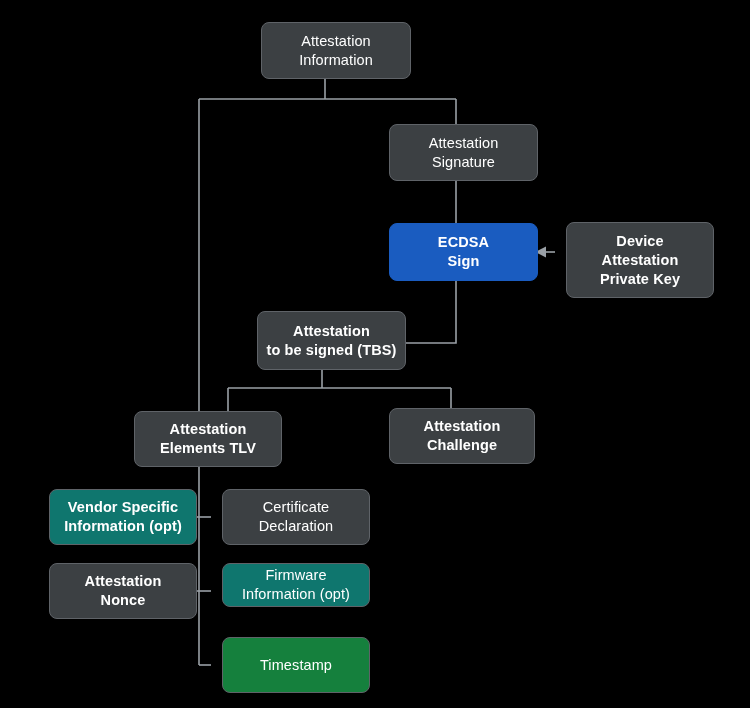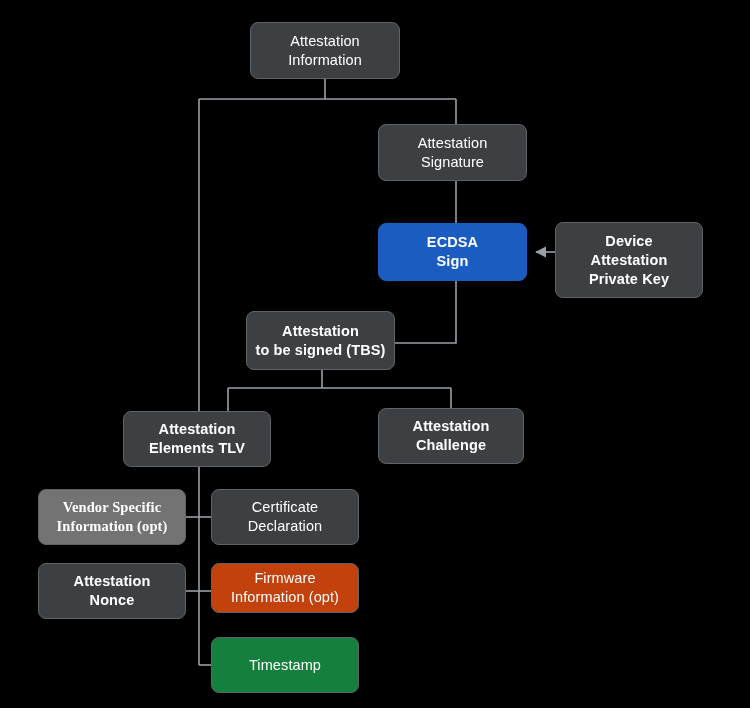--- a/index.html
+++ b/index.html
@@ -34,20 +34,21 @@
     background: #3c4043;
     border: 1px solid #5f6368;
     color: #ffffff;
     font-size: 14.5px;
     line-height: 19px;
     font-weight: 400;
     letter-spacing: 0.1px;
     padding: 2px 6px;
     white-space: pre-line;
     z-index: 2;
+    margin-left: 11px;
   }
   .node.accent {
     background: #1a5cc0;
     border: 1px solid #1a5cc0;
     font-weight: 700;
   }
   .node.bold {
     font-weight: 700;
   }
 </style>
@@ -92,24 +93,24 @@
 Sign</div>
       <div class="node bold" style="left: 555px; top: 222px; width: 148px; height: 76px; background: rgb(60, 64, 67); border-color: rgb(95, 99, 104); color: rgb(255, 255, 255);">Device
 Attestation
 Private Key</div>
       <div class="node bold" style="left: 246px; top: 311px; width: 149px; height: 59px; background: rgb(60, 64, 67); border-color: rgb(95, 99, 104); color: rgb(255, 255, 255);">Attestation
 to be signed (TBS)</div>
       <div class="node bold" style="left: 123px; top: 411px; width: 148px; height: 56px; background: rgb(60, 64, 67); border-color: rgb(95, 99, 104); color: rgb(255, 255, 255);">Attestation
 Elements TLV</div>
       <div class="node bold" style="left: 378px; top: 408px; width: 146px; height: 56px; background: rgb(60, 64, 67); border-color: rgb(95, 99, 104); color: rgb(255, 255, 255);">Attestation
 Challenge</div>
-      <div class="node bold" style="left: 38px; top: 489px; width: 148px; height: 56px; background: #737373; border-color: rgb(95, 99, 104); color: rgb(255, 255, 255); font-family: Liberation Serif, serif;">Vendor Specific
+      <div class="node bold" style="left: 38px; top: 489px; width: 148px; height: 56px; background: #0f766e; border-color: rgb(95, 99, 104); color: rgb(255, 255, 255);">Vendor Specific
 Information (opt)</div>
       <div class="node" style="left: 211px; top: 489px; width: 148px; height: 56px; background: rgb(60, 64, 67); border-color: rgb(95, 99, 104); color: rgb(255, 255, 255);">Certificate
 Declaration</div>
       <div class="node bold" style="left: 38px; top: 563px; width: 148px; height: 56px; background: rgb(60, 64, 67); border-color: rgb(95, 99, 104); color: rgb(255, 255, 255);">Attestation
 Nonce</div>
-      <div class="node" style="left: 211px; top: 563px; width: 148px; height: 50px; background: #c2410c; border-color: rgb(95, 99, 104); color: rgb(255, 255, 255);">Firmware
+      <div class="node" style="left: 211px; top: 563px; width: 148px; height: 44px; background: #0f766e; border-color: rgb(95, 99, 104); color: rgb(255, 255, 255);">Firmware
 Information (opt)</div>
       <div class="node" style="left: 211px; top: 637px; width: 148px; height: 56px; background: #15803d; border-color: rgb(95, 99, 104); color: rgb(255, 255, 255);">Timestamp</div>
     </div>
 
 </div>
 
 </body></html>

